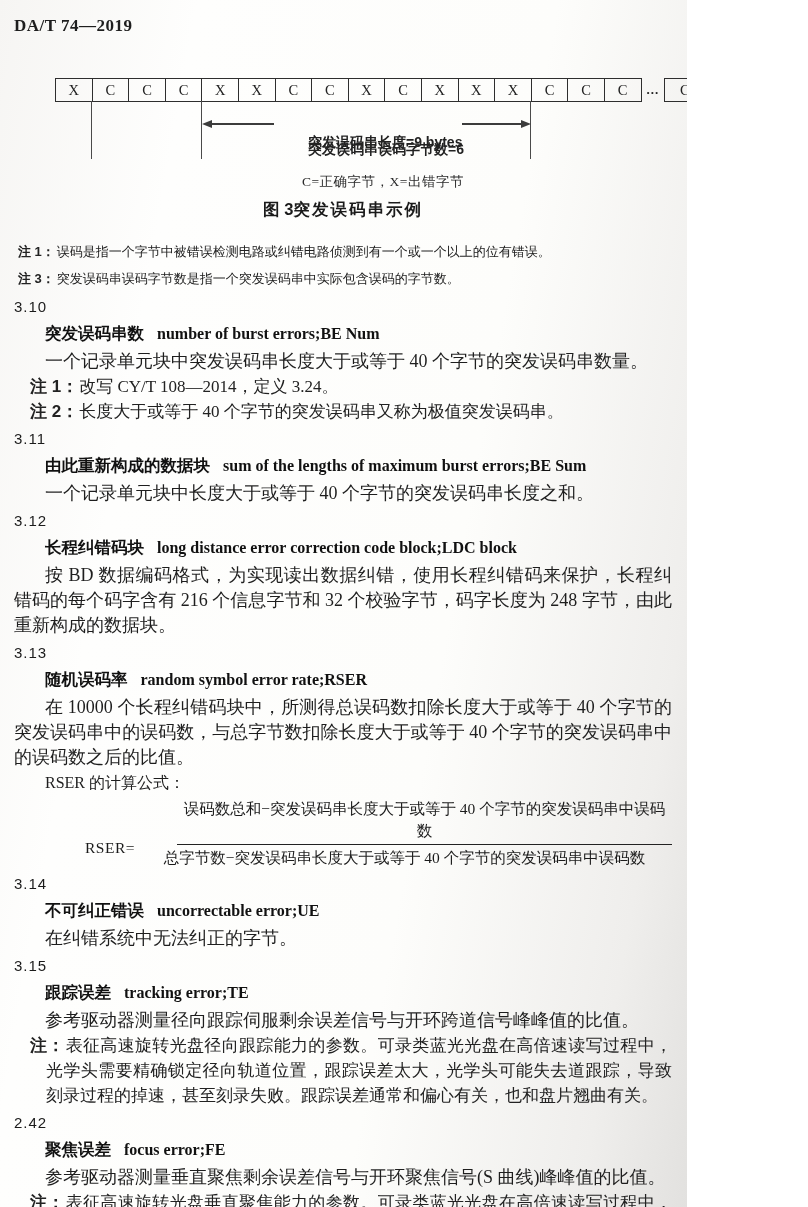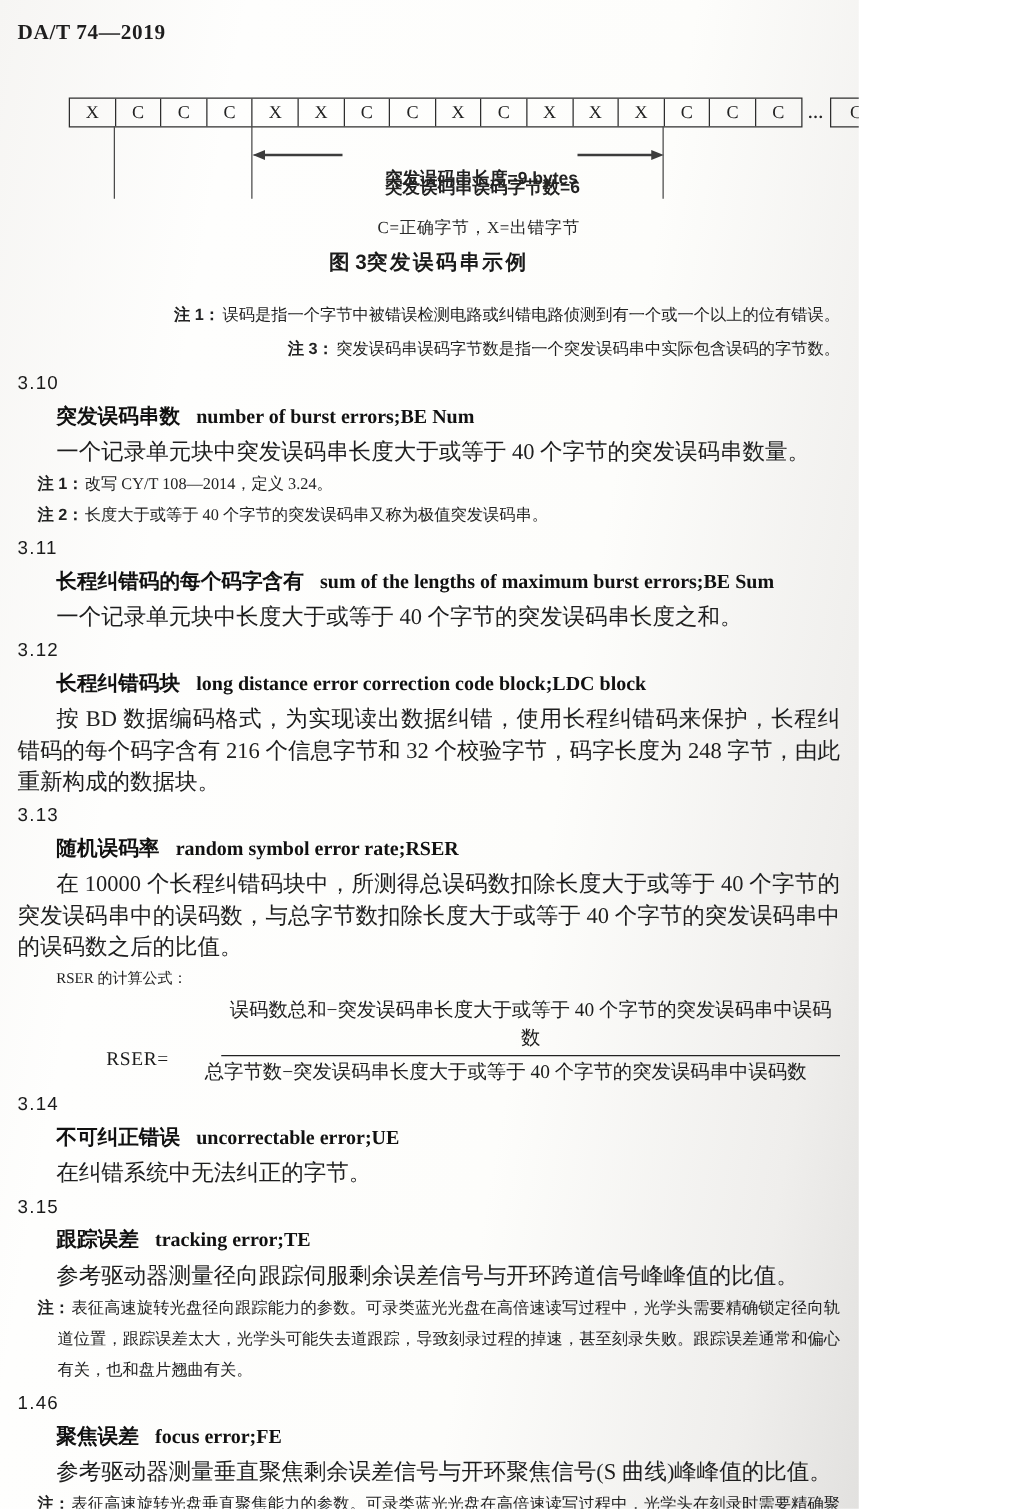--- a/index.html
+++ b/index.html
@@ -48,21 +48,21 @@
   .fig-label.l1{top:56px;}
   .fig-label.l2{top:63px;}
   .legend{position:absolute;left:288px;top:95px;font-size:13.5px;color:#2a2a2a;letter-spacing:.5px;}
   .caption{
     position:absolute;left:0;right:0;top:121px;text-align:center;
     font-family:"Liberation Sans","DejaVu Sans",sans-serif;
     font-weight:bold;font-size:16.5px;color:#1a1a1a;
   }
   .caption .cap-text{letter-spacing:2px;}
   
-  .fig-notes{margin:10px 0 0 4px;text-align:right;}
+  .fig-notes{margin:10px 0 0 4px;}
   .fig-note{font-size:13px;line-height:27px;color:#222;}
   .note-label{font-family:"Liberation Sans","DejaVu Sans",sans-serif;font-weight:bold;margin-right:2px;}
   
   .section{margin-top:4px;}
   .sec-num{
     font-family:"Liberation Sans","DejaVu Sans",sans-serif;
     font-size:15px;line-height:22px;color:#1b1b1b;letter-spacing:1px;
   }
   .sec-heading{margin-left:31px;line-height:26px;margin-top:2px;}
   .term-cn{
@@ -71,26 +71,26 @@
   }
   .term-en{
     font-family:"Liberation Serif","DejaVu Serif",serif;
     font-weight:bold;font-size:16px;color:#111;margin-left:13px;
   }
   .body-p{
     margin:2px 0 0 0;font-size:18px;line-height:25px;color:#1e1e1e;
     text-indent:31px;text-align:justify;
   }
   .sec-note{
-    margin:0 0 0 16px;font-size:13px;line-height:25px;color:#222;
+    margin:0 0 0 16px;font-size:17px;line-height:25px;color:#222;
     padding-left:16px;text-indent:-16px;text-align:justify;
   }
   .sec-note .note-label{margin-right:1px;}
   
-  .formula-intro{margin:0;font-size:12px;line-height:25px;text-indent:31px;}
+  .formula-intro{margin:0;font-size:16px;line-height:25px;text-indent:31px;}
   .formula{margin:3px 0 4px 71px;display:flex;align-items:center;font-size:15.5px;color:#1b1b1b;}
   .f-lhs{margin-right:2px;letter-spacing:.5px;margin-top:29px;}
   .frac{display:inline-flex;flex-direction:column;text-align:center;}
   .frac .num{padding:0 4px 2px 4px;border-bottom:1.5px solid #222;line-height:22px;margin-left:40px;}
   .frac .den{padding:2px 4px 0 4px;line-height:22px;}
 </style>
 </head>
 <body>
 
 <div class="page">
@@ -154,21 +154,21 @@
       <span class="term-cn">突发误码串数</span><span class="term-en">number of burst errors;BE Num</span>
     </div>
     <p class="body-p">一个记录单元块中突发误码串长度大于或等于 40 个字节的突发误码串数量。</p>
     <div class="sec-note"><span class="note-label">注 1：</span><span>改写 CY/T 108—2014，定义 3.24。</span></div>
     <div class="sec-note"><span class="note-label">注 2：</span><span>长度大于或等于 40 个字节的突发误码串又称为极值突发误码串。</span></div>
   </div>
 
   <div class="section">
     <div class="sec-num">3.11</div>
     <div class="sec-heading">
-      <span class="term-cn">长程纠错码的每个码字含有</span><span class="term-en">sum of the lengths of maximum burst errors;BE Sum</span>
+      <span class="term-cn">由此重新构成的数据块</span><span class="term-en">sum of the lengths of maximum burst errors;BE Sum</span>
     </div>
     <p class="body-p">一个记录单元块中长度大于或等于 40 个字节的突发误码串长度之和。</p>
   </div>
 
   <div class="section">
     <div class="sec-num">3.12</div>
     <div class="sec-heading">
       <span class="term-cn">长程纠错码块</span><span class="term-en">long distance error correction code block;LDC block</span>
     </div>
     <p class="body-p">按 BD 数据编码格式，为实现读出数据纠错，使用长程纠错码来保护，长程纠错码的每个码字含有 216 个信息字节和 32 个校验字节，码字长度为 248 字节，由此重新构成的数据块。</p>
@@ -201,21 +201,21 @@
   <div class="section">
     <div class="sec-num">3.15</div>
     <div class="sec-heading">
       <span class="term-cn">跟踪误差</span><span class="term-en">tracking error;TE</span>
     </div>
     <p class="body-p">参考驱动器测量径向跟踪伺服剩余误差信号与开环跨道信号峰峰值的比值。</p>
     <div class="sec-note"><span class="note-label">注：</span><span>表征高速旋转光盘径向跟踪能力的参数。可录类蓝光光盘在高倍速读写过程中，光学头需要精确锁定径向轨道位置，跟踪误差太大，光学头可能失去道跟踪，导致刻录过程的掉速，甚至刻录失败。跟踪误差通常和偏心有关，也和盘片翘曲有关。</span></div>
   </div>
 
   <div class="section">
-    <div class="sec-num">1.46</div>
+    <div class="sec-num">2.42</div>
     <div class="sec-heading">
       <span class="term-cn">聚焦误差</span><span class="term-en">focus error;FE</span>
     </div>
     <p class="body-p">参考驱动器测量垂直聚焦剩余误差信号与开环聚焦信号(S 曲线)峰峰值的比值。</p>
     <div class="sec-note"><span class="note-label">注：</span><span>表征高速旋转光盘垂直聚焦能力的参数。可录类蓝光光盘在高倍速读写过程中，光学头在刻录时需要精确聚焦到信息面上，聚焦误差太大，光学头聚焦可能会偏离信息面，导致刻录过程的掉速，甚至刻录失败。聚焦误差通常和垂直偏差有关，也和盘片翘曲有关。</span></div>
   </div>
 
 </div>
 
 </body></html>

